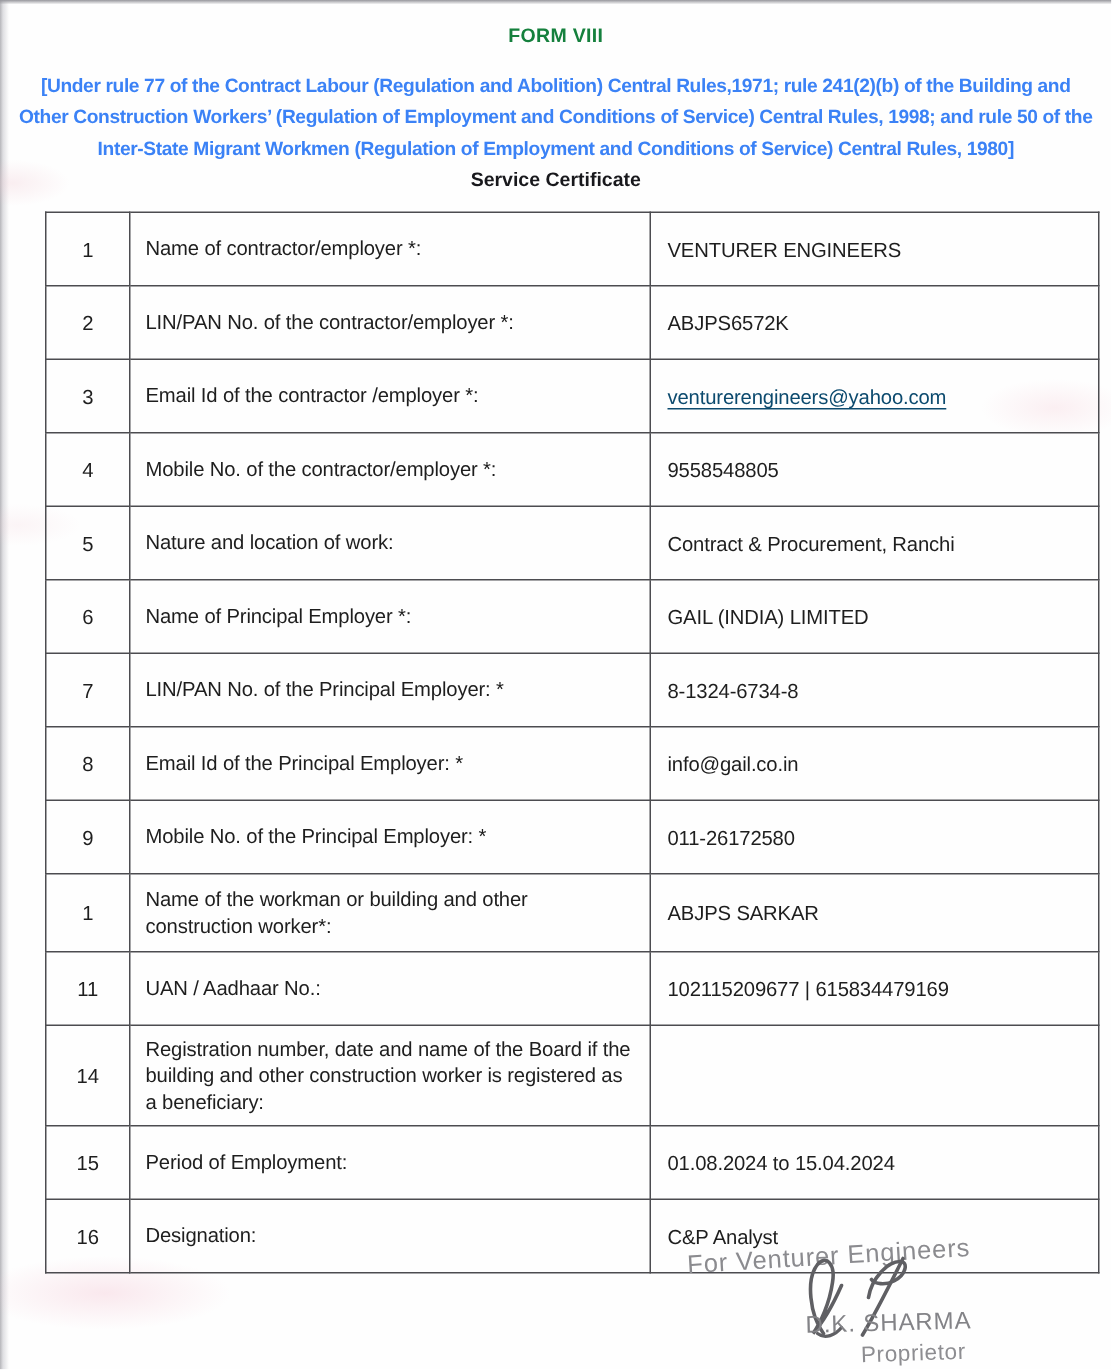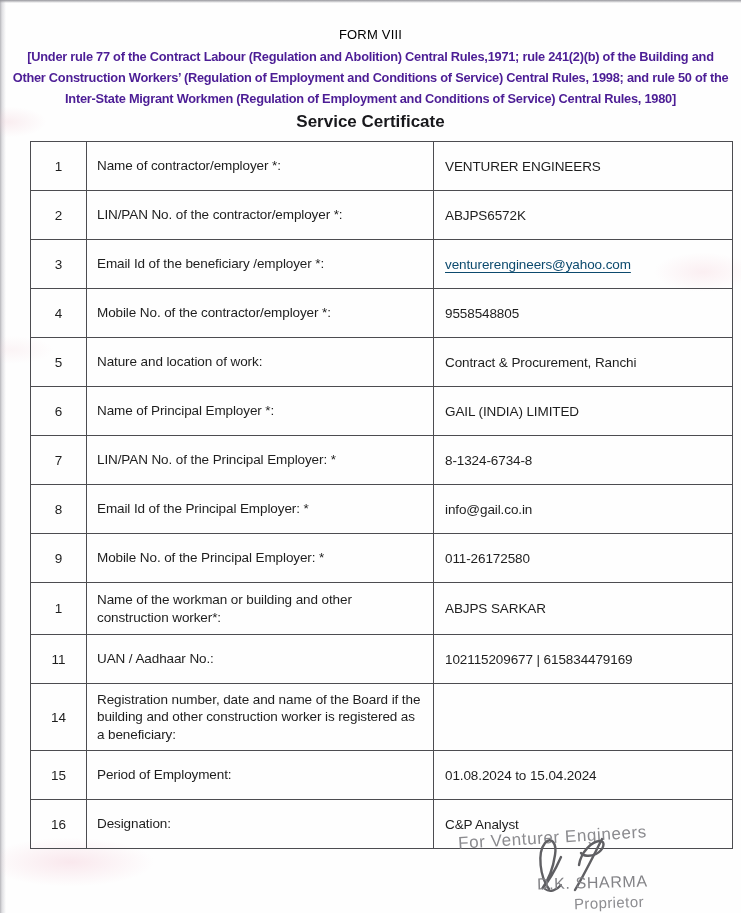--- a/index.html
+++ b/index.html
@@ -30,33 +30,33 @@
   .smudges {
     position: absolute; inset: 0; pointer-events: none;
     background:
       radial-gradient(120px 35px at 70px 862px, rgba(242,196,210,0.38), rgba(255,255,255,0) 70%),
       radial-gradient(70px 28px at 703px 272px, rgba(244,204,214,0.30), rgba(255,255,255,0) 70%),
       radial-gradient(55px 22px at 8px 122px, rgba(238,196,206,0.28), rgba(255,255,255,0) 70%),
       radial-gradient(60px 20px at 12px 350px, rgba(240,200,210,0.18), rgba(255,255,255,0) 70%);
   }
 
   .form-title {
-    position: absolute; top: 27px; left: 0; width: 100%;
-    text-align: center; font-weight: normal; font-size: 13px;
-    letter-spacing: 0.2px; color: #000000;
+    position: absolute; top: 16px; left: 0; width: 100%;
+    text-align: center; font-weight: bold; font-size: 13px;
+    letter-spacing: 0.2px; color: #15803d;
   }
   .rule-text {
     position: absolute; top: 46px; left: 50%; transform: translateX(-50%);
     width: 716px; text-align: center; font-weight: bold;
     font-size: 12.8px; line-height: 21px; letter-spacing: -0.25px;
-    color: #4c1d95;
+    color: #3b82f6;
   }
   .subtitle {
     position: absolute; top: 112px; left: 0; width: 100%;
-    text-align: center; font-weight: bold; font-size: 17px; color: #18181c;
+    text-align: center; font-weight: bold; font-size: 13px; color: #18181c;
   }
 
   table.service-table {
     position: absolute; left: 30px; top: 141px; width: 702px;
     border-collapse: collapse; table-layout: fixed;
   }
   table.service-table td {
     border: 1.4px solid #4c4c50;
     font-size: 13.5px;
     letter-spacing: -0.1px;
@@ -115,21 +115,21 @@
           <td class="label">Name of contractor/employer *:</td>
           <td class="value">VENTURER ENGINEERS</td>
         </tr>
         <tr class="row-2">
           <td class="sn">2</td>
           <td class="label">LIN/PAN No. of the contractor/employer *:</td>
           <td class="value">ABJPS6572K</td>
         </tr>
         <tr class="row-3">
           <td class="sn">3</td>
-          <td class="label">Email Id of the beneficiary /employer *:</td>
+          <td class="label">Email Id of the contractor /employer *:</td>
           <td class="value underlined">venturerengineers@yahoo.com</td>
         </tr>
         <tr class="row-4">
           <td class="sn">4</td>
           <td class="label">Mobile No. of the contractor/employer *:</td>
           <td class="value">9558548805</td>
         </tr>
         <tr class="row-5">
           <td class="sn">5</td>
           <td class="label">Nature and location of work:</td>

